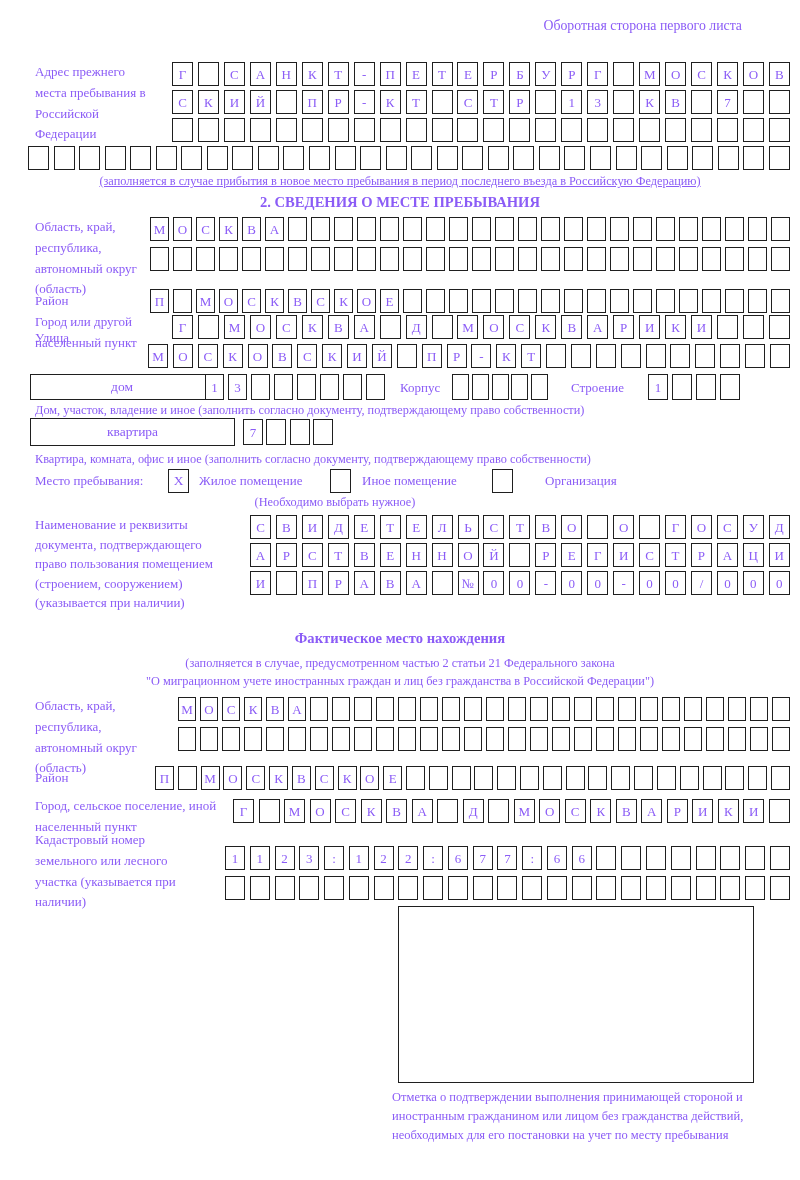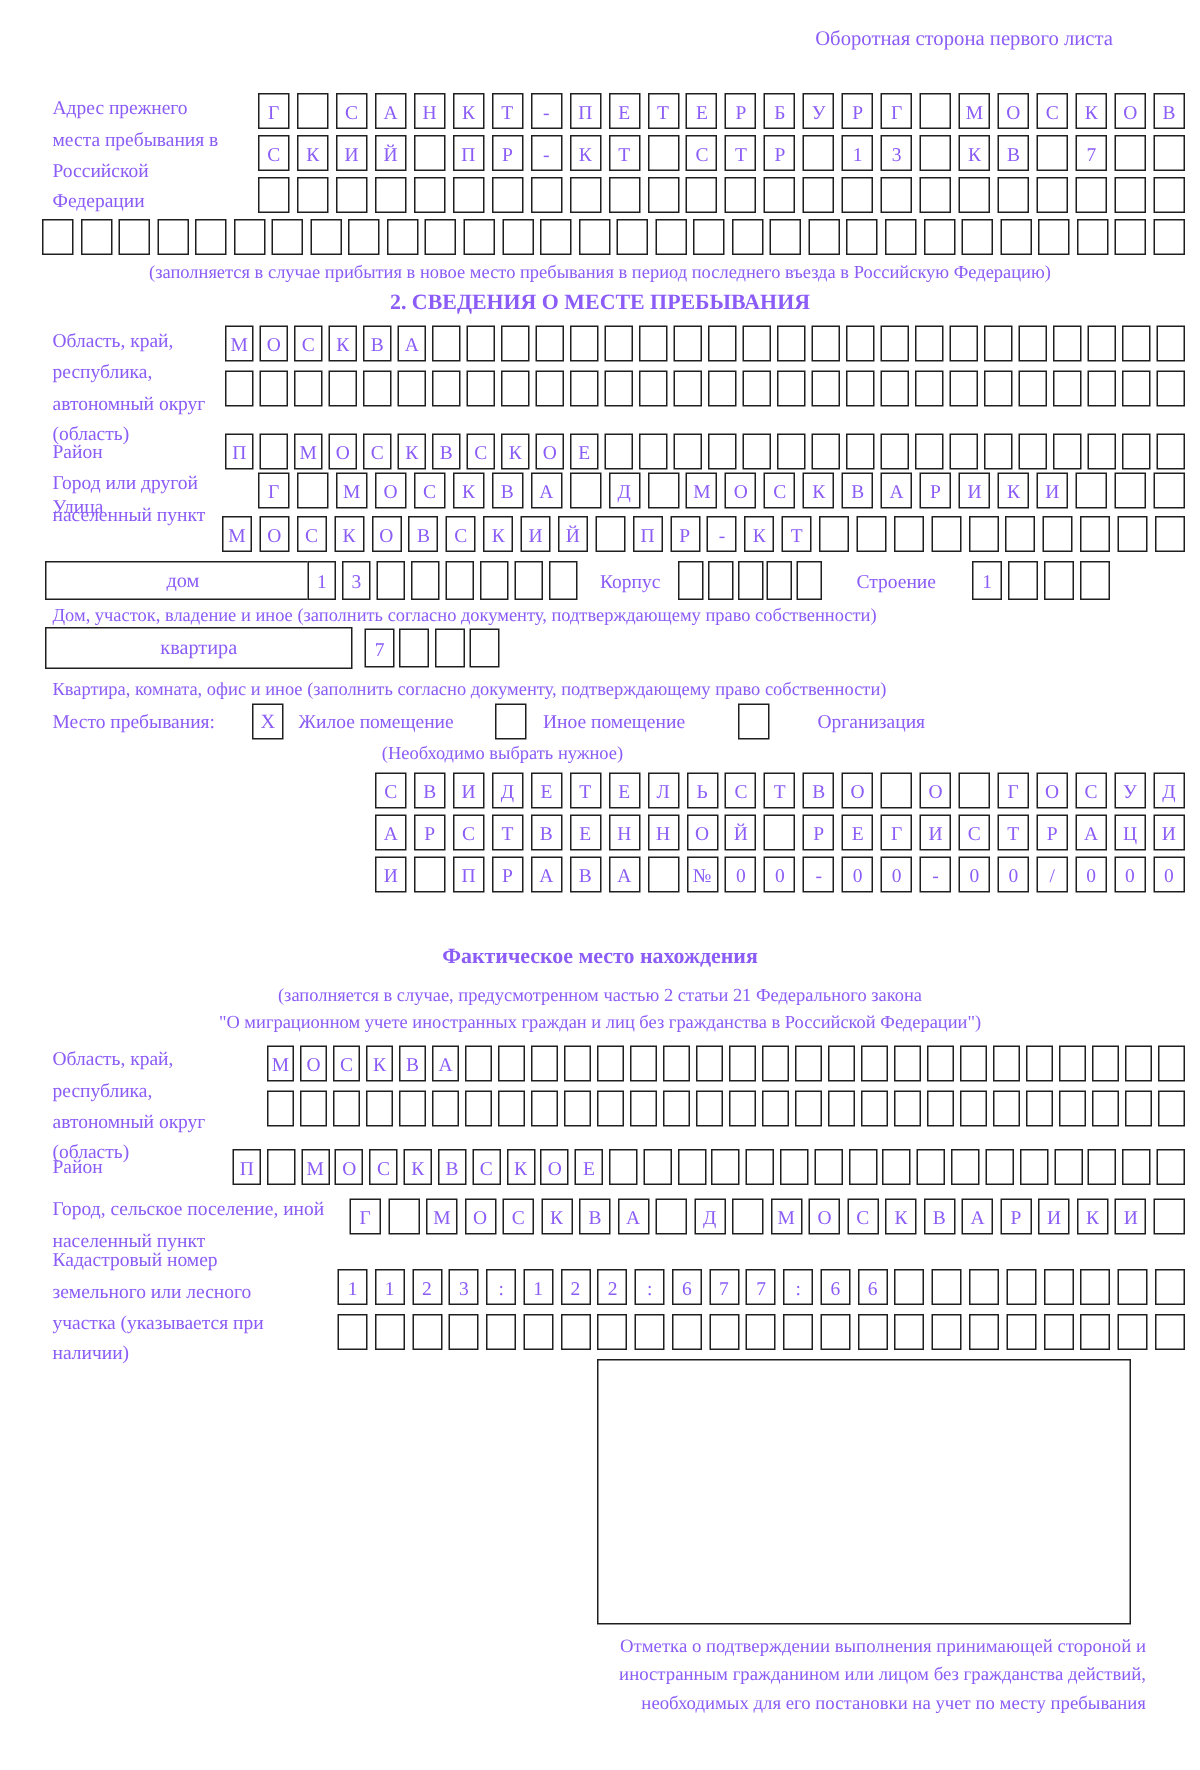--- a/index.html
+++ b/index.html
@@ -34,21 +34,21 @@
     display:flex; align-items:center; justify-content:center; font-size:13.5px; background:#fff;
   }
   .stamp-box { position:absolute; border:1.6px solid #1f1f1f; background:#fff; }
 
   
   .lbl-prev   { left:35px;  top:62px;  width:118px; }
   .r-prev1 { left:172px; top:62px;  width:618px; }
   .r-prev2 { left:172px; top:90px;  width:618px; }
   .r-prev3 { left:172px; top:118px; width:618px; }
   .r-prev4 { left:28px;  top:146px; width:762px; }
-  .cap-prev { top:174px; }
+  .cap-prev { top:174px;text-decoration:underline; }
   .ttl-sec2 { top:194px; }
 
   .lbl-region1 { left:35px; top:217px; width:112px; }
   .r-region1a { left:150px; top:217px; width:640px; --cw:19px; }
   .r-region1b { left:150px; top:247px; width:640px; --cw:19px; }
   .lbl-district1 { left:35px; top:291px; }
   .r-district1 { left:150px; top:289px; width:640px; --cw:19px; }
   .lbl-city1 { left:35px; top:312px; width:125px; }
   .r-city1 { left:172px; top:315px; width:618px; }
   .lbl-street { left:35px; top:328px; }
@@ -89,21 +89,21 @@
   .r-region2b { left:178px; top:727px; width:612px; --cw:18px; }
   .lbl-district2 { left:35px; top:768px; }
   .r-district2 { left:155px; top:766px; width:635px; --cw:19px; }
   .lbl-city2 { left:35px; top:796px; width:188px; }
   .r-city2 { left:233px; top:799px; width:557px; }
   .lbl-cad { left:35px; top:830px; width:152px; }
   .r-cad1 { left:225px; top:846px; width:565px; --cw:20px; }
   .r-cad2 { left:225px; top:876px; width:565px; --cw:20px; }
 
   .stamp { left:398px; top:906px; width:356px; height:177px; }
-  .cap-stamp { left:392px; top:1088px; width:372px; text-align:right; font-size:12.5px; line-height:1.5; }
+  .cap-stamp { left:392px; top:1088px; width:372px; text-align:left; font-size:12.5px; line-height:1.5; }
 </style>
 </head>
 <body>
 
 <div class="page">
 
   <div class="abs note-top">Оборотная сторона первого листа</div>
 
   <div class="abs label lbl-prev">Адрес прежнего места пребывания в Российской Федерации</div>
   <div class="boxrow r-prev1">
@@ -411,20 +411,21 @@
 
   <div class="abs label lbl-stay">Место пребывания:</div>
   <div class="checkbox cb-1">X</div>
   <div class="abs label lbl-opt1">Жилое помещение</div>
   <div class="checkbox cb-2"></div>
   <div class="abs label lbl-opt2">Иное помещение</div>
   <div class="checkbox cb-3"></div>
   <div class="abs label lbl-opt3">Организация</div>
   <div class="abs caption cap-stay">(Необходимо выбрать нужное)</div>
 
+  <div class="abs label lh15 lbl-doc">Наименование и реквизиты документа, подтверждающего право пользования помещением (строением, сооружением) (указывается при наличии)</div>
   <div class="boxrow r-doc1">
       <span class="cell">С</span>
       <span class="cell">В</span>
       <span class="cell">И</span>
       <span class="cell">Д</span>
       <span class="cell">Е</span>
       <span class="cell">Т</span>
       <span class="cell">Е</span>
       <span class="cell">Л</span>
       <span class="cell">Ь</span>

